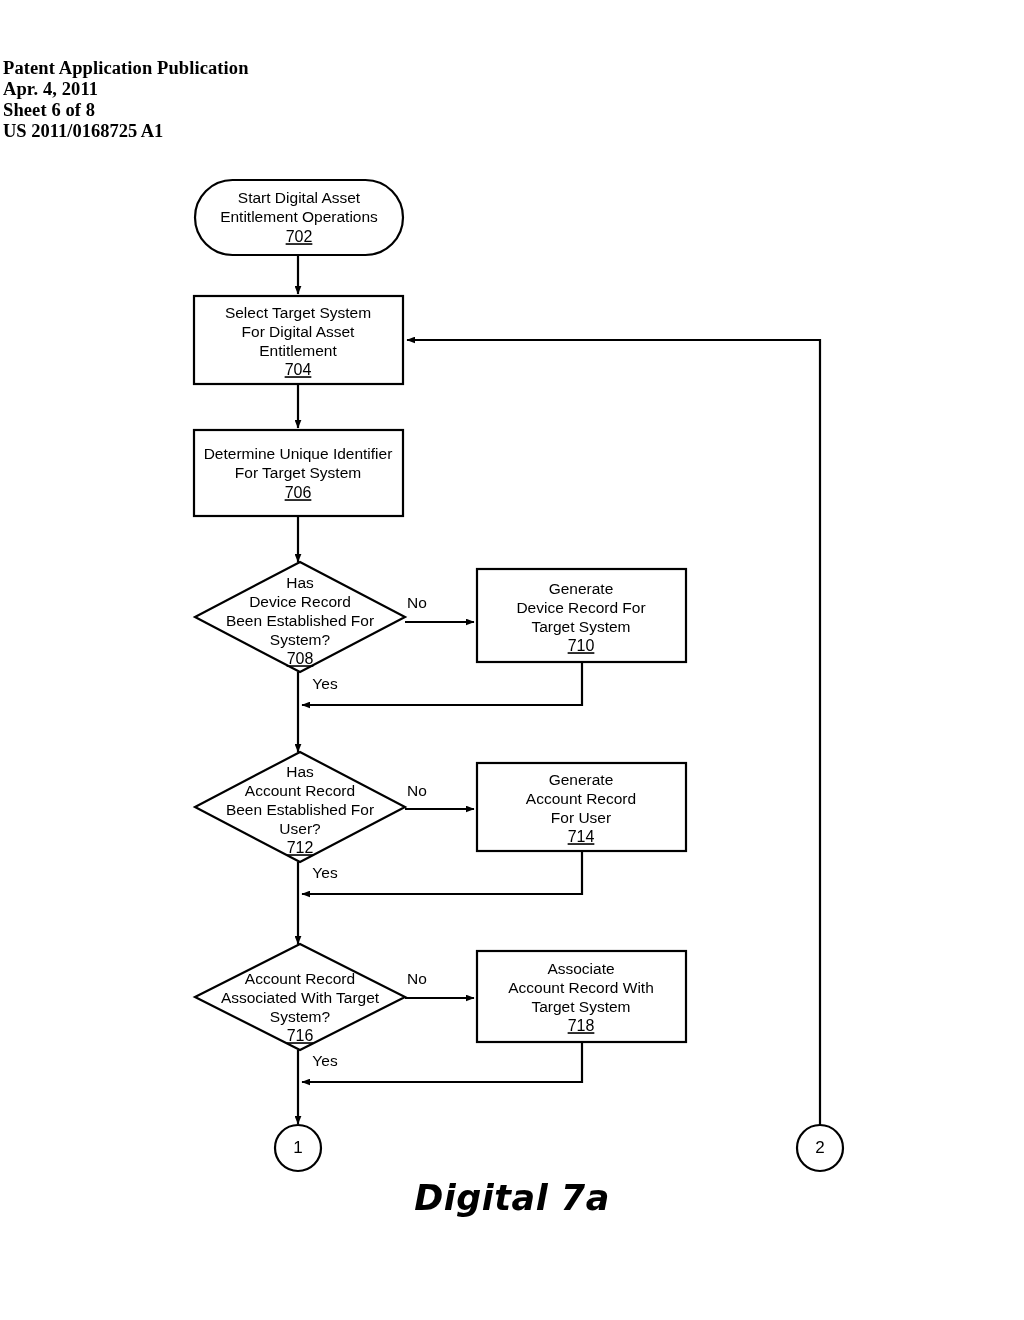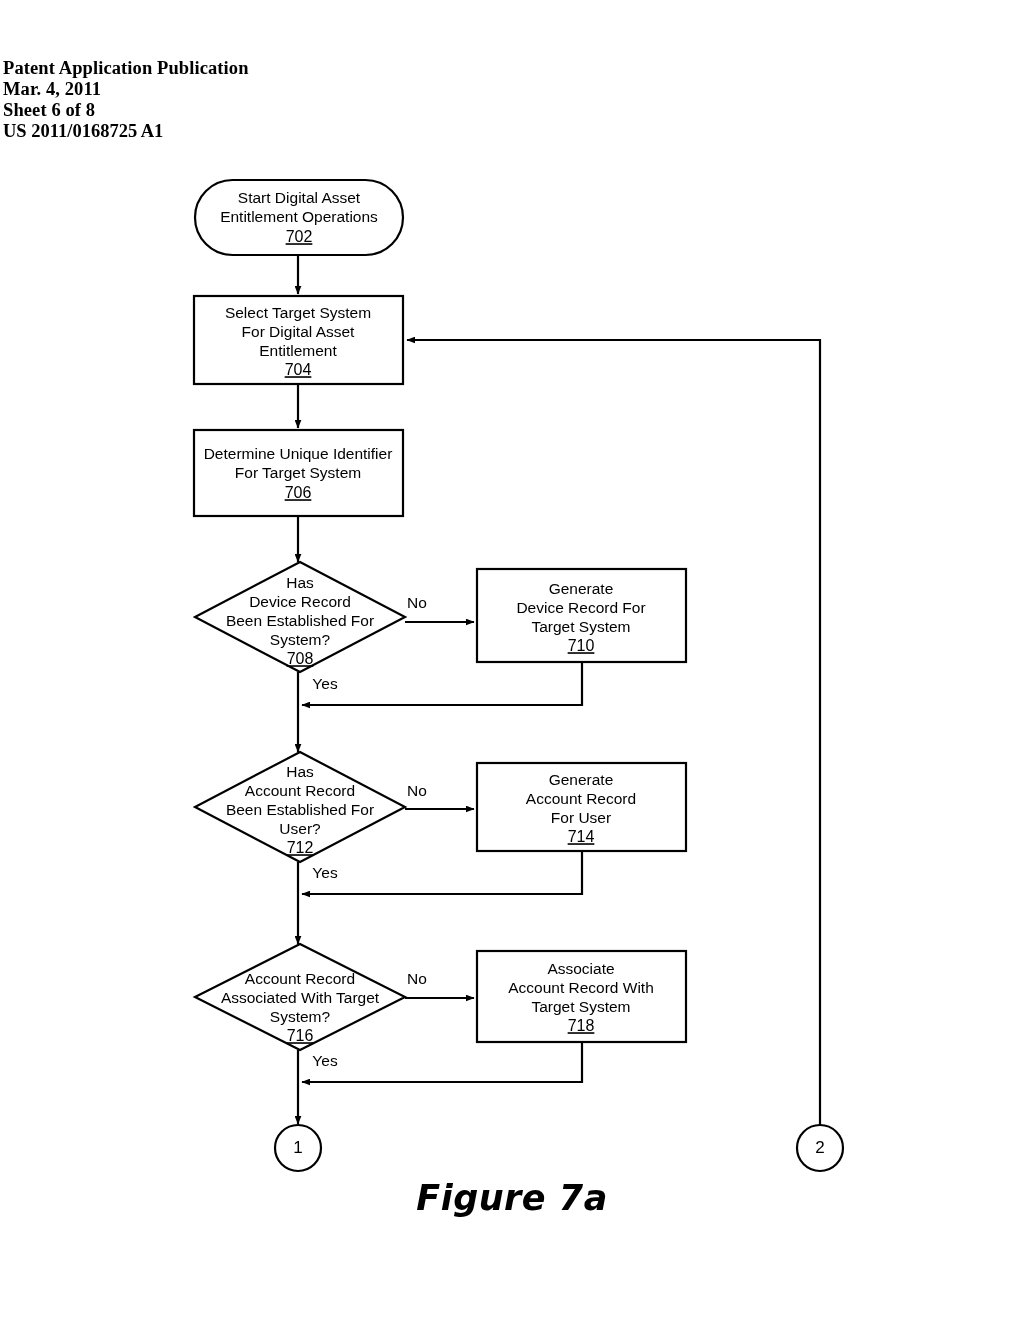--- a/index.html
+++ b/index.html
@@ -104,21 +104,21 @@
     letter-spacing: 0.5px;
   }
 </style>
 </head>
 <body>
 
 <div id="page">
 
   <div id="pub-header">
     <span class="h-pub">Patent Application Publication</span>
-    <span class="h-date">Mar. 4, 2011</span>
+    <span class="h-date">Apr. 4, 2011</span>
     <span class="h-sheet">Sheet 6 of 8</span>
     <span class="h-num">US 2011/0168725 A1</span>
   </div>
 
   <svg id="diagram" viewBox="0 0 1024 1320">
     <defs>
       <marker id="arrowhead" markerWidth="9" markerHeight="7" refX="8.4" refY="3.5" orient="auto" markerUnits="userSpaceOnUse">
         <polygon points="0 0, 9 3.5, 0 7" fill="#000000"></polygon>
       </marker>
     </defs>
@@ -234,15 +234,15 @@
       <circle class="conn-circle" cx="298" cy="1148" r="23"></circle>
       <text class="conn-label" x="298" y="1149">1</text>
     </g>
 
     <g>
       <circle class="conn-circle" cx="820" cy="1148" r="23"></circle>
       <text class="conn-label" x="820" y="1149">2</text>
     </g>
   </svg>
 
-  <div id="figure-caption">Figure 7a</div>
+  <div id="figure-caption">Digital 7a</div>
 
 </div>
 
 </body></html>

